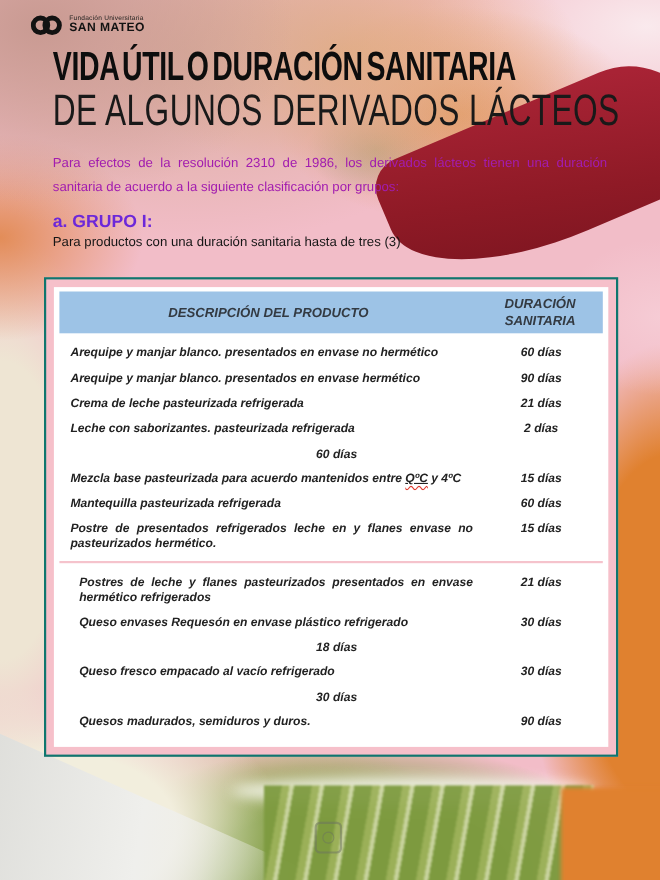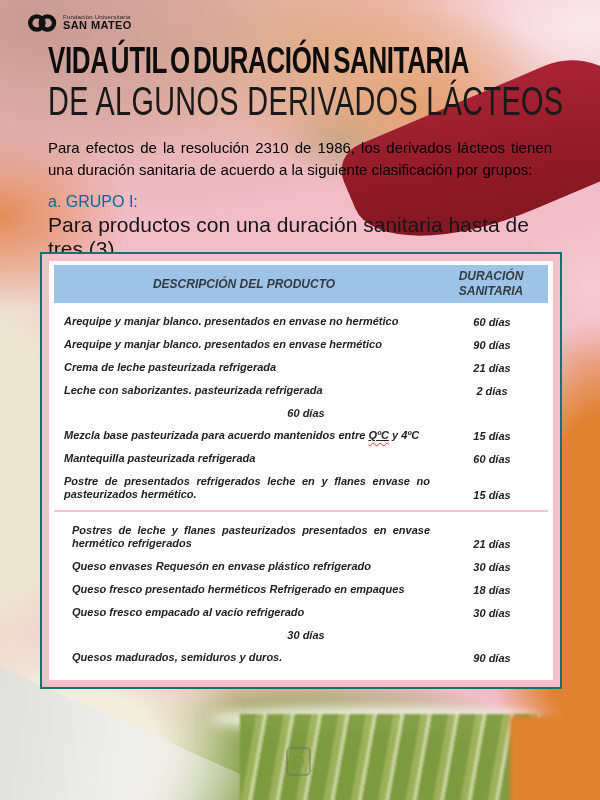--- a/index.html
+++ b/index.html
@@ -48,35 +48,35 @@
   .logo-text{display:flex;flex-direction:column;line-height:1.05;}
   .logo-small{font-size:6px;color:#1d1d1b;letter-spacing:.2px;}
   .logo-big{font-size:11px;font-weight:bold;color:#121212;letter-spacing:.4px;}
 
   .titles{margin:8px 0 0 48px;width:504px;}
   .title1{font-size:37px;font-weight:800;letter-spacing:-.5px;word-spacing:-5px;color:#0d0d0d;
     white-space:nowrap;transform:scaleX(.70);transform-origin:0 50%;line-height:1.0;margin:0;}
   .title2{font-size:40px;font-weight:400;letter-spacing:.5px;color:#191919;
     white-space:nowrap;transform:scaleX(.72);transform-origin:0 50%;line-height:1.0;margin:2px 0 0 0;}
 
-  .intro{margin:16px 48px 0 48px;width:504px;font-size:15px;line-height:22px;
-    text-align:justify;color:#000000;}
-  .group-label{margin:12px 48px 0 48px;font-size:16px;font-weight:400;color:#0369a1;}
-  .group-desc{margin:2px 48px 0 48px;font-size:21px;color:#161616;}
+  .intro{margin:16px 48px 0 48px;width:504px;font-size:12px;line-height:22px;
+    text-align:justify;color:#a21caf;}
+  .group-label{margin:12px 48px 0 48px;font-size:16px;font-weight:700;color:#6d28d9;}
+  .group-desc{margin:2px 48px 0 48px;font-size:12px;color:#161616;}
 
   
   .card{position:absolute;left:40px;top:252px;width:522px;z-index:3;
     border:2px solid #0f766e;background:#f6c0ca;padding:7px;box-sizing:border-box;}
   .card-white{background:#ffffff;padding:4px 5px 6px 5px;}
   .thead{display:flex;background:#9dc3e6;min-height:38px;align-items:center;}
   .th{font-size:12px;font-weight:700;font-style:italic;color:#333a42;text-align:center;}
   .th-desc{flex:0 0 380px;}
   .th-days{flex:1;line-height:1.25;}
   .tbody{padding:12px 0 10px 10px;}
-  .row{display:flex;align-items:flex-end;margin-bottom:10px;}
+  .row{display:flex;margin-bottom:10px;}
   .row:last-child{margin-bottom:0;}
   .desc{flex:0 0 372px;font-size:11px;line-height:13px;font-weight:700;font-style:italic;
     color:#222;text-align:justify;padding-right:6px;box-sizing:border-box;}
   .days{flex:1;font-size:11px;font-weight:700;font-style:italic;color:#222;text-align:center;}
   .section-2 .desc{padding-left:8px;}
   .divider{border-top:2px solid #f5c3cc;margin:9px 0 12px -10px;}
   .u{text-decoration:underline;text-underline-offset:1px;}
   .sq{text-decoration:underline wavy #e03a2f;text-decoration-thickness:1px;text-underline-offset:3px;}
 </style>
 </head>
@@ -170,21 +170,20 @@
         <div class="section-2">
           <div class="row">
             <div class="desc">Postres de leche y flanes pasteurizados presentados en envase hermético refrigerados</div>
             <div class="days">21 días</div>
           </div>
           <div class="row">
             <div class="desc">Queso envases Requesón en envase plástico refrigerado</div>
             <div class="days">30 días</div>
           </div>
           <div class="row">
-            <div class="desc">Queso fresco presentado herméticos Refrigerado en empaques</div>
             <div class="days">18 días</div>
           </div>
           <div class="row">
             <div class="desc">Queso fresco empacado al vacío refrigerado</div>
             <div class="days">30 días</div>
           </div>
           <div class="row">
             <div class="days">30 días</div>
           </div>
           <div class="row">

